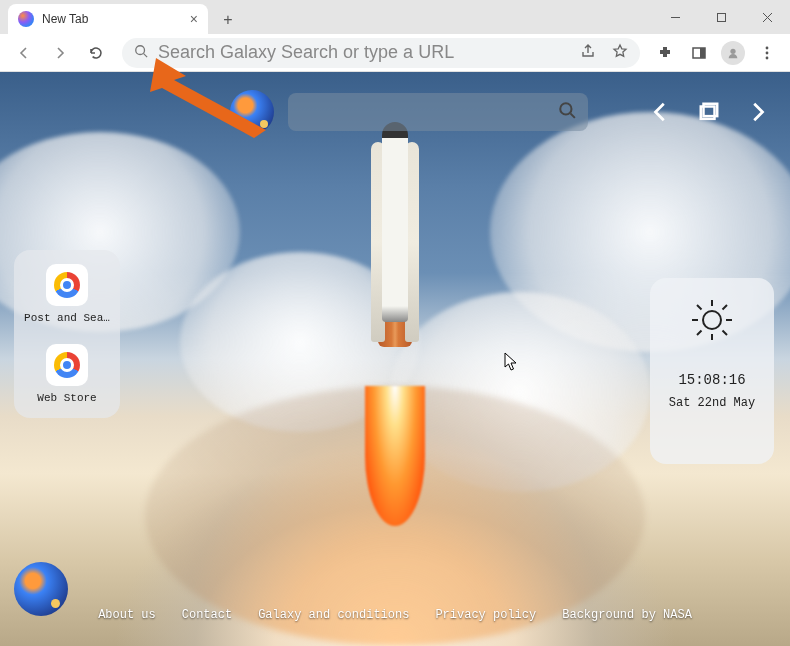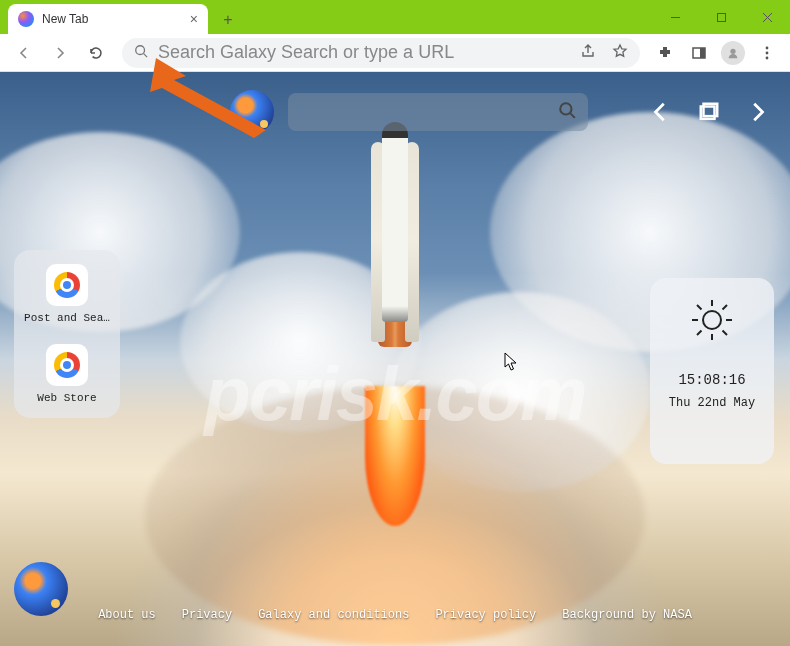--- a/index.html
+++ b/index.html
@@ -24,21 +24,21 @@
 .wc-btn {
   width: 46px; height: 34px;
   display: flex; align-items: center; justify-content: center;
   color: #555;
 }
 .wc-btn svg { width: 11px; height: 11px; }
 
 
 .tab-strip {
   height: 34px;
-  background: #84cc16;
+  background: #e5e5e5;
   display: flex;
   align-items: flex-end;
   padding-left: 8px;
   position: relative;
 }
 .tab {
   height: 30px;
   background: #fff;
   border-radius: 8px 8px 0 0;
   min-width: 200px;
@@ -423,21 +423,20 @@
     <div class="smoke2"></div>
     <div class="shuttle">
       <div class="tank"></div>
       <div class="booster bl"></div>
       <div class="booster br"></div>
       <div class="body"></div>
     </div>
     <div class="flame"></div>
   </div>
 
-  <div class="watermark">pcrisk.com</div>
 
   <div class="nt-header">
     <div class="nt-logo"></div>
     <div class="nt-search">
       <span class="mag">
         <svg width="18" height="18" viewBox="0 0 16 16">
             <circle cx="7" cy="7" r="5" fill="none" stroke="currentColor" stroke-width="1.8"></circle>
             <line x1="11" y1="11" x2="15" y2="15" stroke="currentColor" stroke-width="1.8"></line>
           </svg>
       </span>
@@ -487,28 +486,28 @@
         <line x1="4" y1="24" x2="10" y2="24"></line>
             <line x1="38" y1="24" x2="44" y2="24"></line>
         <line x1="9" y1="9" x2="13.5" y2="13.5"></line>
             <line x1="34.5" y1="34.5" x2="39" y2="39"></line>
         <line x1="39" y1="9" x2="34.5" y2="13.5"></line>
             <line x1="13.5" y1="34.5" x2="9" y2="39"></line>
       </g>
         </svg>
     </div>
     <div class="time">15:08:16</div>
-    <div class="date">Thu 22nd May</div>
+    <div class="date">Sat 22nd May</div>
   </div>
 
   <div class="bottom-logo"></div>
 
   <div class="footer">
     <span>About us</span>
-    <span>Privacy</span>
+    <span>Contact</span>
     <span>Galaxy and conditions</span>
     <span>Privacy policy</span>
     <span>Background by NASA</span>
   </div>
 </div>
 
 <svg class="anno-arrow" viewBox="0 0 140 80">
   <path d="M 10 0 L 40 18 L 28 22 L 120 72 L 108 80 L 16 30 L 4 34 Z" fill="#e8671a"></path>
 </svg>
 

